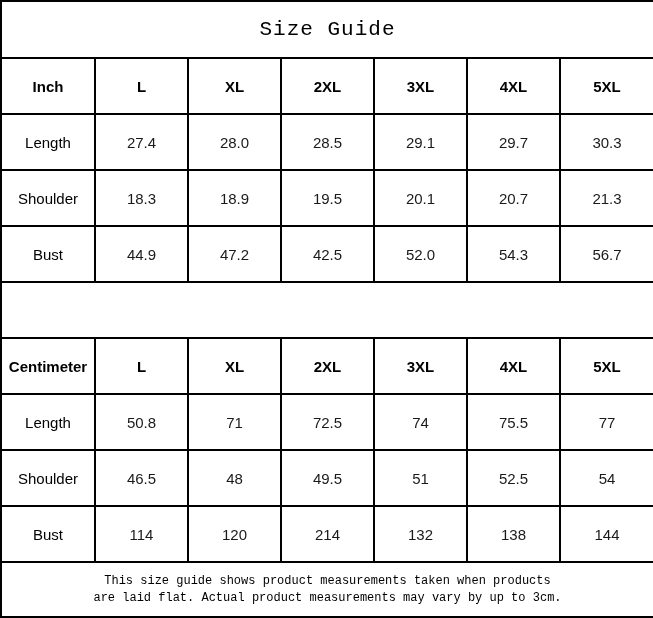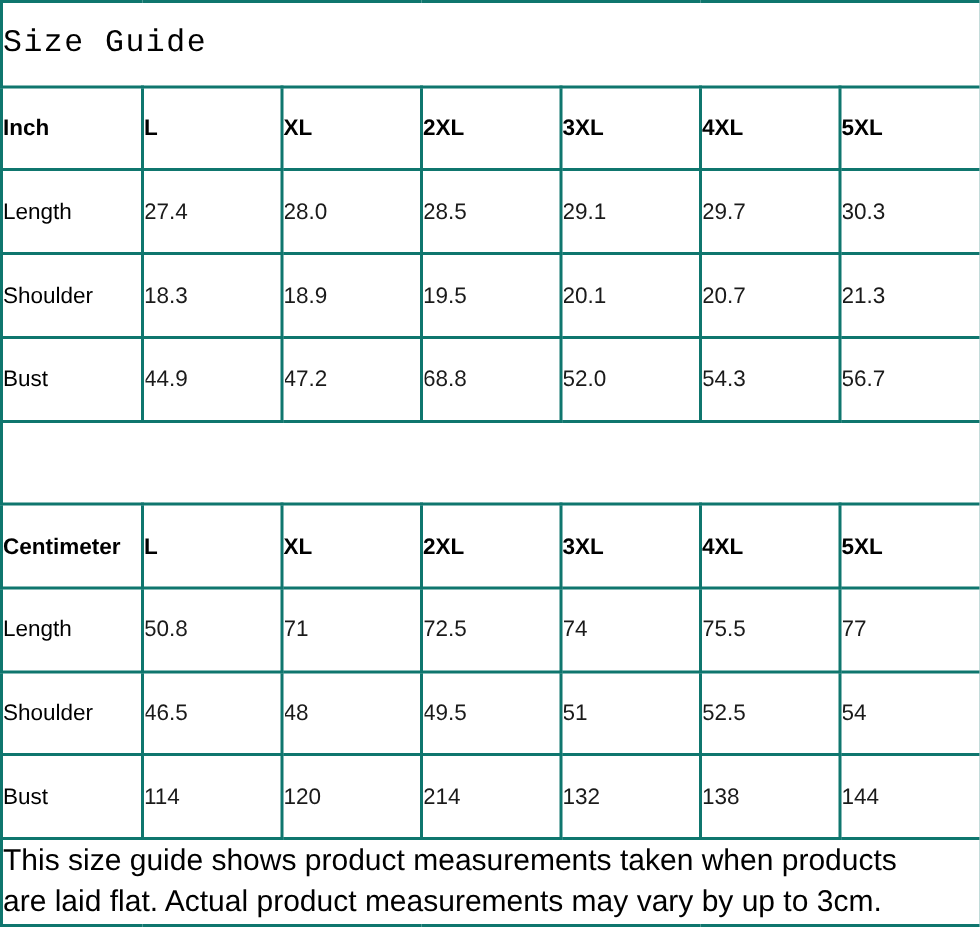--- a/index.html
+++ b/index.html
@@ -10,21 +10,22 @@
   .size-guide {
     width: 653px;
     height: 618px;
     box-sizing: border-box;
     border-collapse: collapse;
     table-layout: fixed;
     color: #000000;
     background: #ffffff;
   }
   .size-guide td {
-    border: 2px solid #0f766e;
+    border: 2px solid #000000;
+    text-align: center;
     vertical-align: middle;
     padding: 0;
     overflow: hidden;
   }
   tr.title-row td {
     height: 53px;
     font-family: "Liberation Mono", monospace;
     font-size: 21px;
     font-weight: 400;
     letter-spacing: 1px;
@@ -44,22 +45,22 @@
   td.value-cell {
     font-weight: 400;
     color: #1a1a1a;
     border-radius: 20px;
   }
   tr.spacer-row td {
     height: 52px;
   }
   tr.footer-row td {
     height: 51px;
-    font-family: Liberation Sans, sans-serif;
-    font-size: 20px;
+    font-family: Liberation Mono, monospace;
+    font-size: 12px;
     line-height: 1.35;
     font-weight: 400;
   }
 </style>
 </head>
 <body>
 
 <table class="size-guide">
   <colgroup>
     <col style="width:94px">
@@ -103,21 +104,21 @@
     <td class="value-cell">19.5</td>
     <td class="value-cell">20.1</td>
     <td class="value-cell">20.7</td>
     <td class="value-cell">21.3</td>
   </tr>
 
   <tr class="grid-row">
     <td class="label-cell">Bust</td>
     <td class="value-cell">44.9</td>
     <td class="value-cell">47.2</td>
-    <td class="value-cell">68.8</td>
+    <td class="value-cell">42.5</td>
     <td class="value-cell">52.0</td>
     <td class="value-cell">54.3</td>
     <td class="value-cell">56.7</td>
   </tr>
 
   <tr class="spacer-row">
     <td colspan="7"></td>
   </tr>
 
   <tr class="grid-row">

